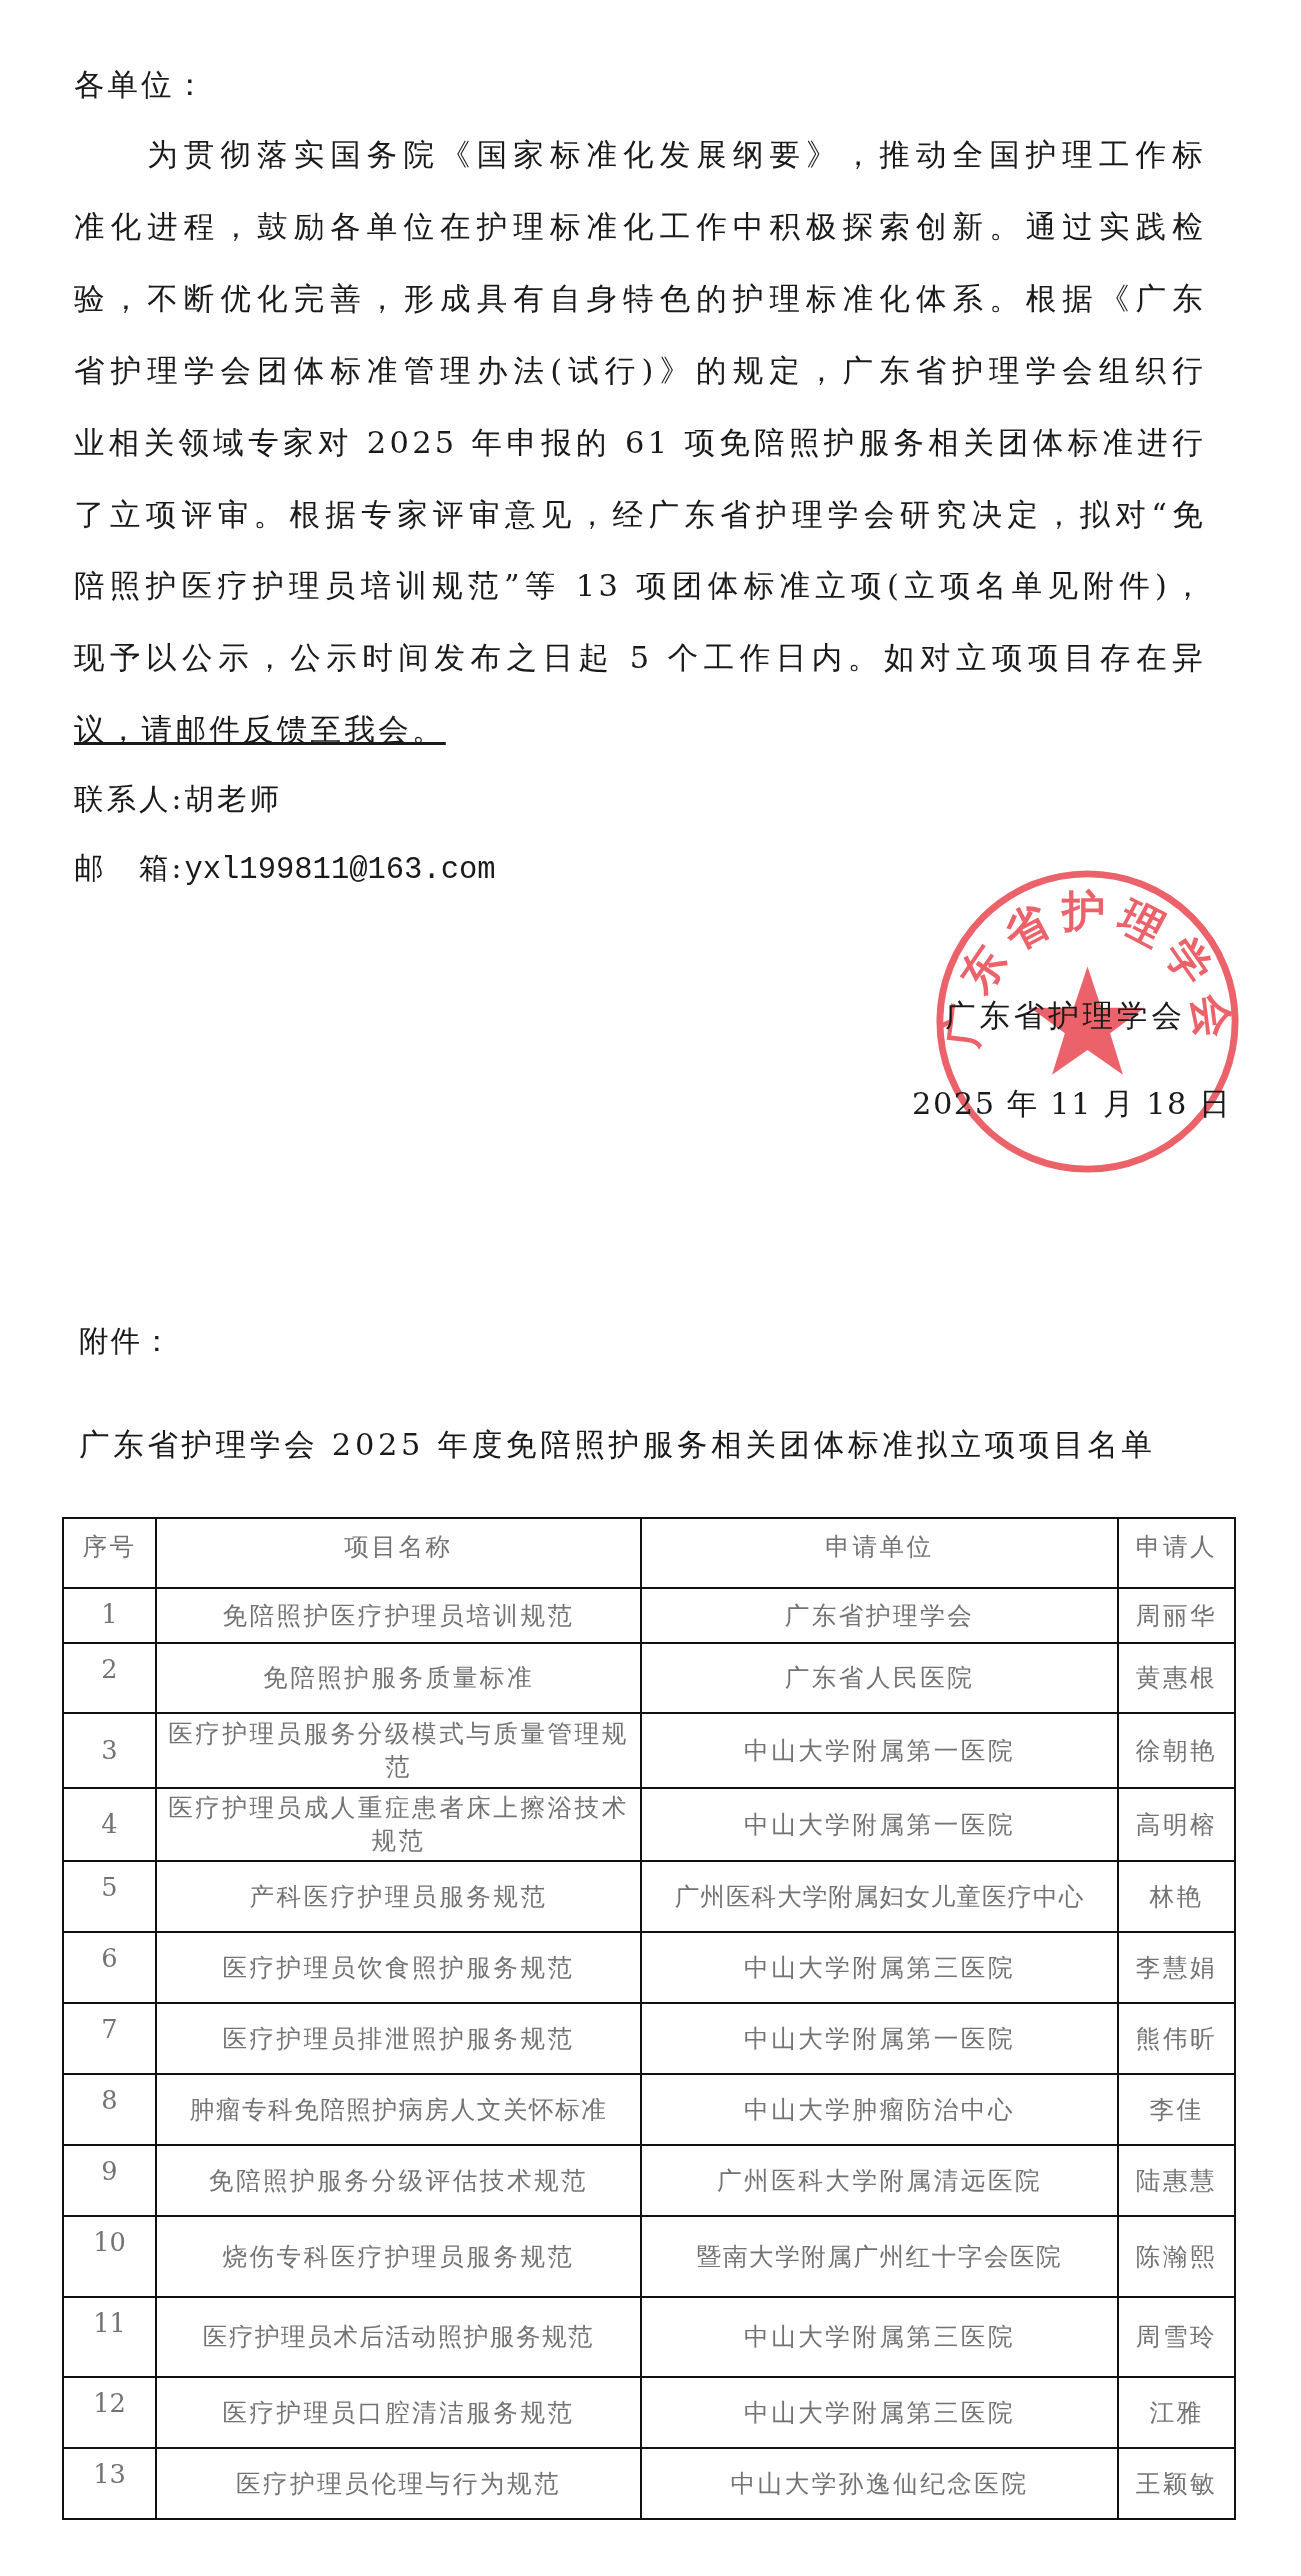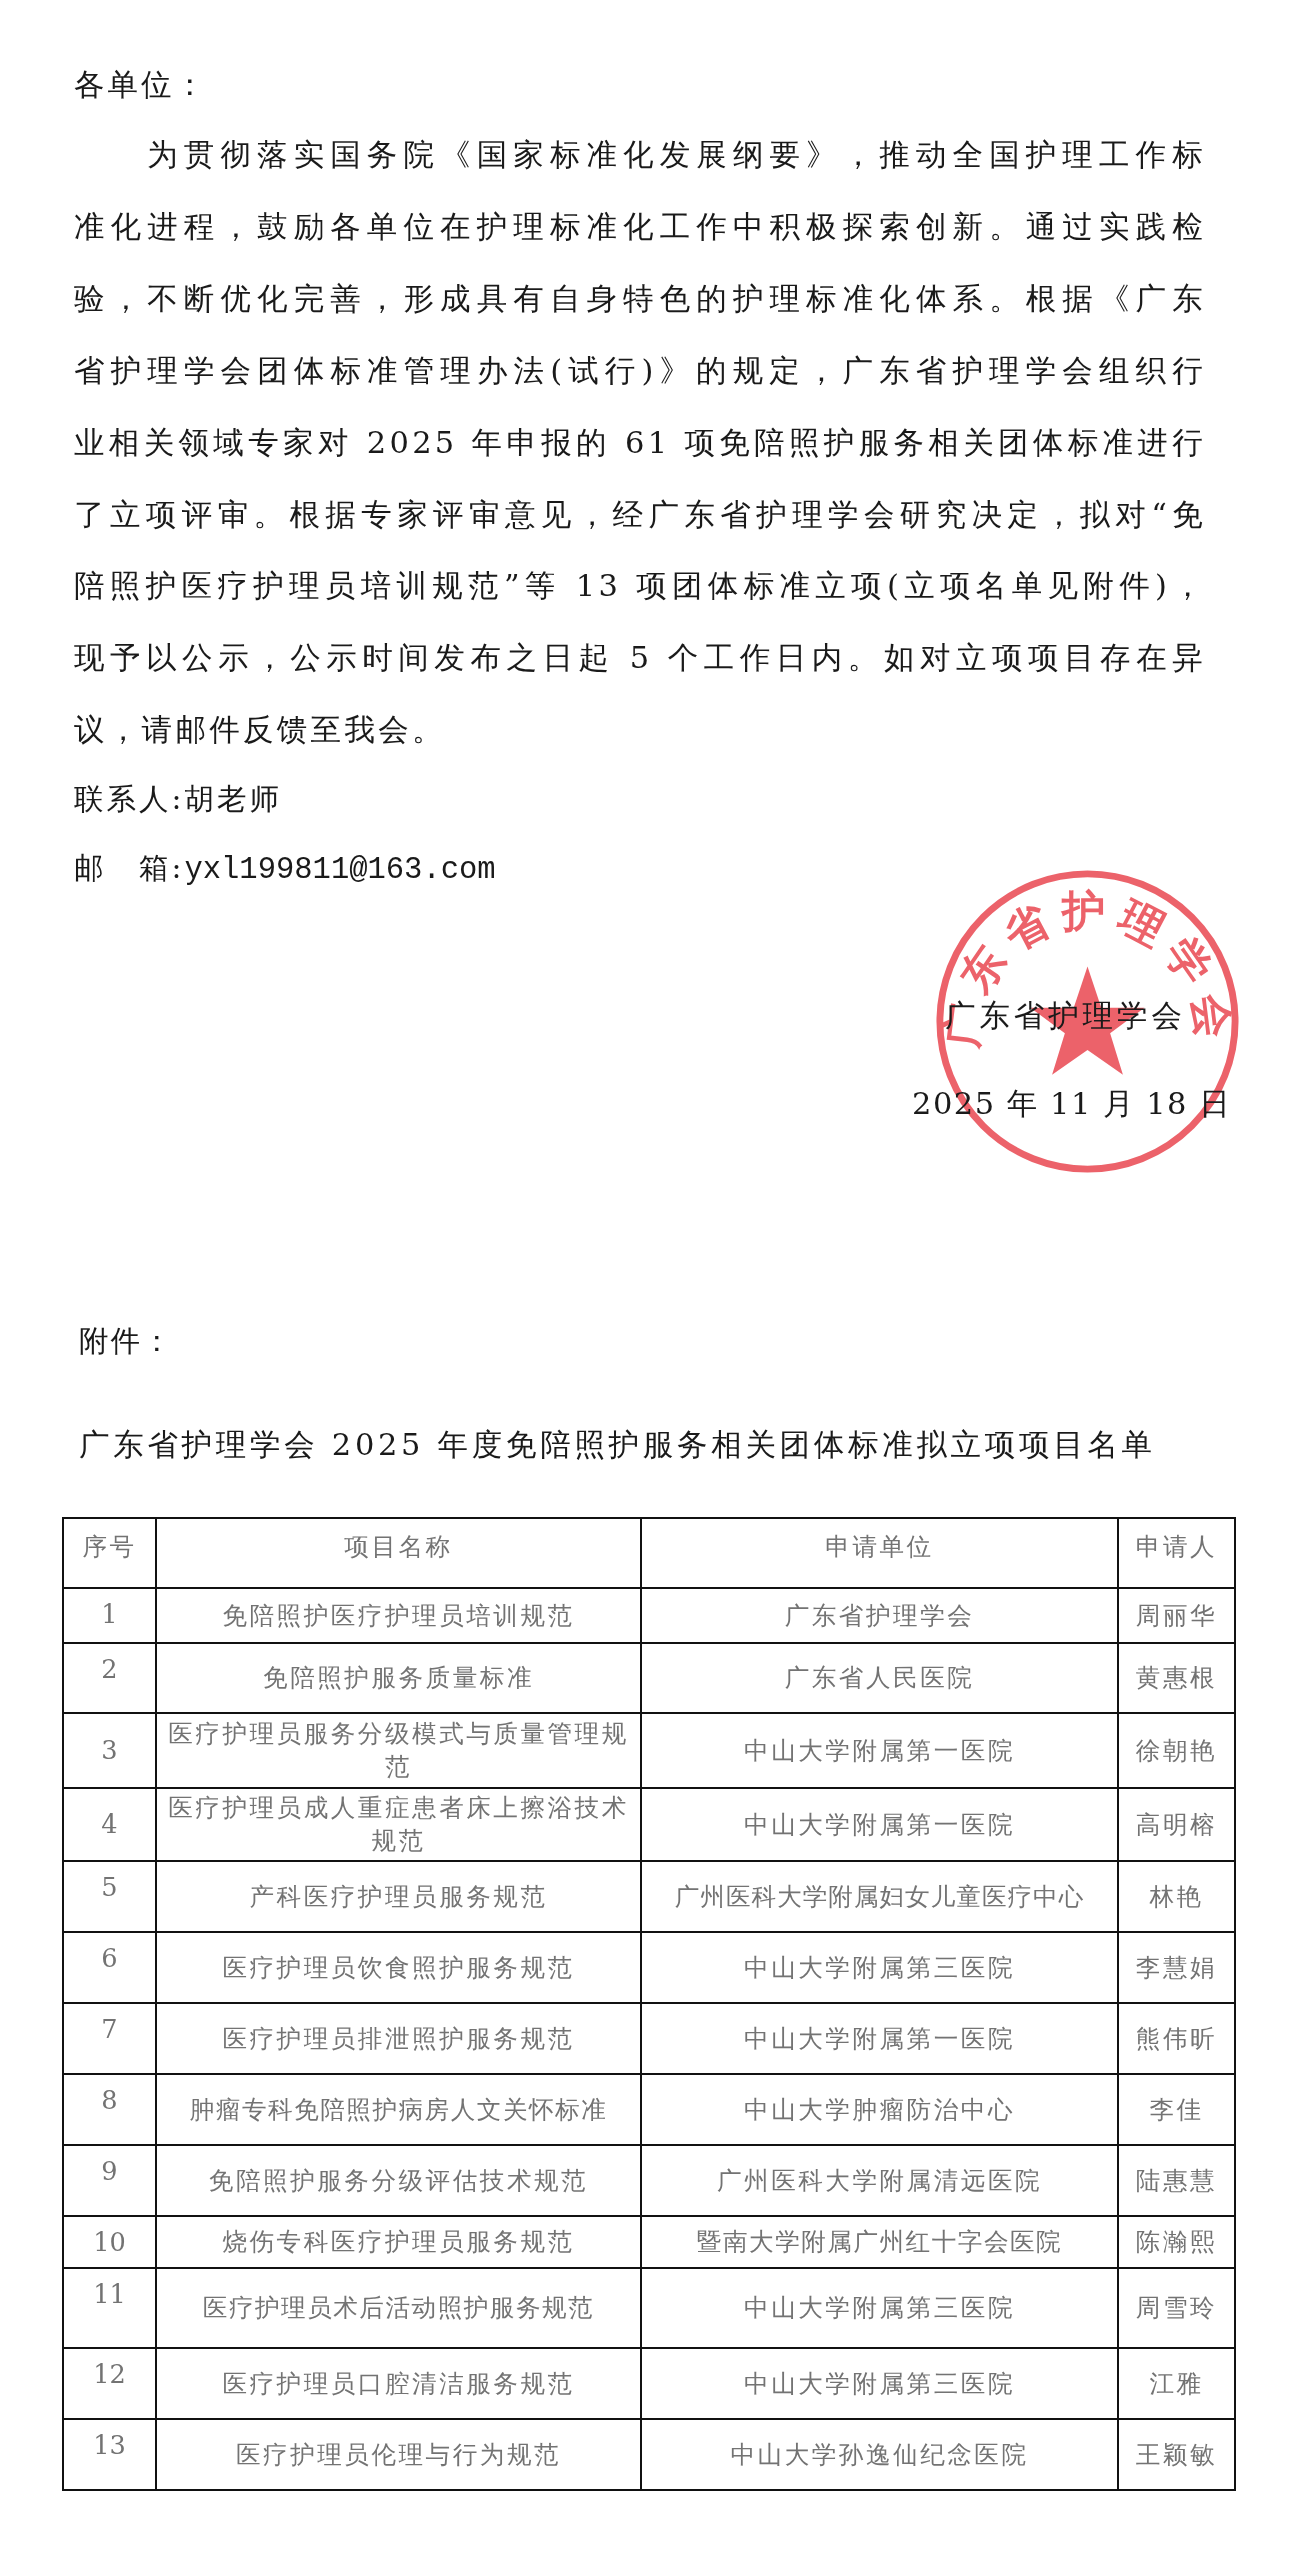--- a/index.html
+++ b/index.html
@@ -7,21 +7,21 @@
       width: 1302px; height: 2576px; position: relative; overflow: hidden;
       font-family: "DejaVu Serif", "Liberation Serif", serif;
       color: #1a1a1a;
     }
     .abs { position: absolute; white-space: nowrap; }
     .body-line {
       position: absolute; left: 74px; width: 1132px; height: 71px; line-height: 71px;
       font-size: 30.5px; letter-spacing: 3.3px; white-space: nowrap;
       text-align: justify; text-align-last: justify;
     }
-    .body-line.last { text-align-last: left; }
+    .body-line.last { text-align-last: left; text-decoration: underline; }
     .salutation { left: 74px; top: 63px; font-size: 30.5px; letter-spacing: 3px; line-height: 43px; }
     .contact { left: 74px; font-size: 29.5px; letter-spacing: 3px; line-height: 43px; }
     .email-value { font-family: "Liberation Mono", "DejaVu Sans Mono", monospace; font-size: 30.5px; letter-spacing: 0; }
     .sig-org { left: 945px; top: 995px; font-size: 30.5px; letter-spacing: 3.9px; line-height: 41px; z-index: 3; }
     .sig-date { left: 912px; top: 1063px; font-size: 30.5px; letter-spacing: 1.5px; line-height: 41px; z-index: 3; margin-top: 20px; }
     .stamp { position: absolute; left: 934px; top: 868px; width: 307px; height: 307px; z-index: 2; opacity: 0.82; }
     .attach-label { left: 79px; top: 1321px; font-size: 29.5px; letter-spacing: 2px; line-height: 41px; }
     .list-title { left: 79px; top: 1424px; width: 1113px; font-size: 30.5px; line-height: 41px; letter-spacing: 3.7px; }
     table.grid {
       position: absolute; left: 62px; top: 1517px; width: 1172px;
@@ -143,21 +143,21 @@
       <td style="letter-spacing:1.5px">肿瘤专科免陪照护病房人文关怀标准</td>
       <td>中山大学肿瘤防治中心</td>
       <td>李佳</td>
     </tr>
     <tr style="height:71px">
       <td class="num">9</td>
       <td>免陪照护服务分级评估技术规范</td>
       <td>广州医科大学附属清远医院</td>
       <td>陆惠慧</td>
     </tr>
-    <tr style="height:52px">
+    <tr style="height:81px">
       <td class="num">10</td>
       <td>烧伤专科医疗护理员服务规范</td>
       <td style="letter-spacing:1.5px">暨南大学附属广州红十字会医院</td>
       <td>陈瀚熙</td>
     </tr>
     <tr style="height:80px">
       <td class="num">11</td>
       <td style="letter-spacing:1.5px">医疗护理员术后活动照护服务规范</td>
       <td>中山大学附属第三医院</td>
       <td>周雪玲</td>

